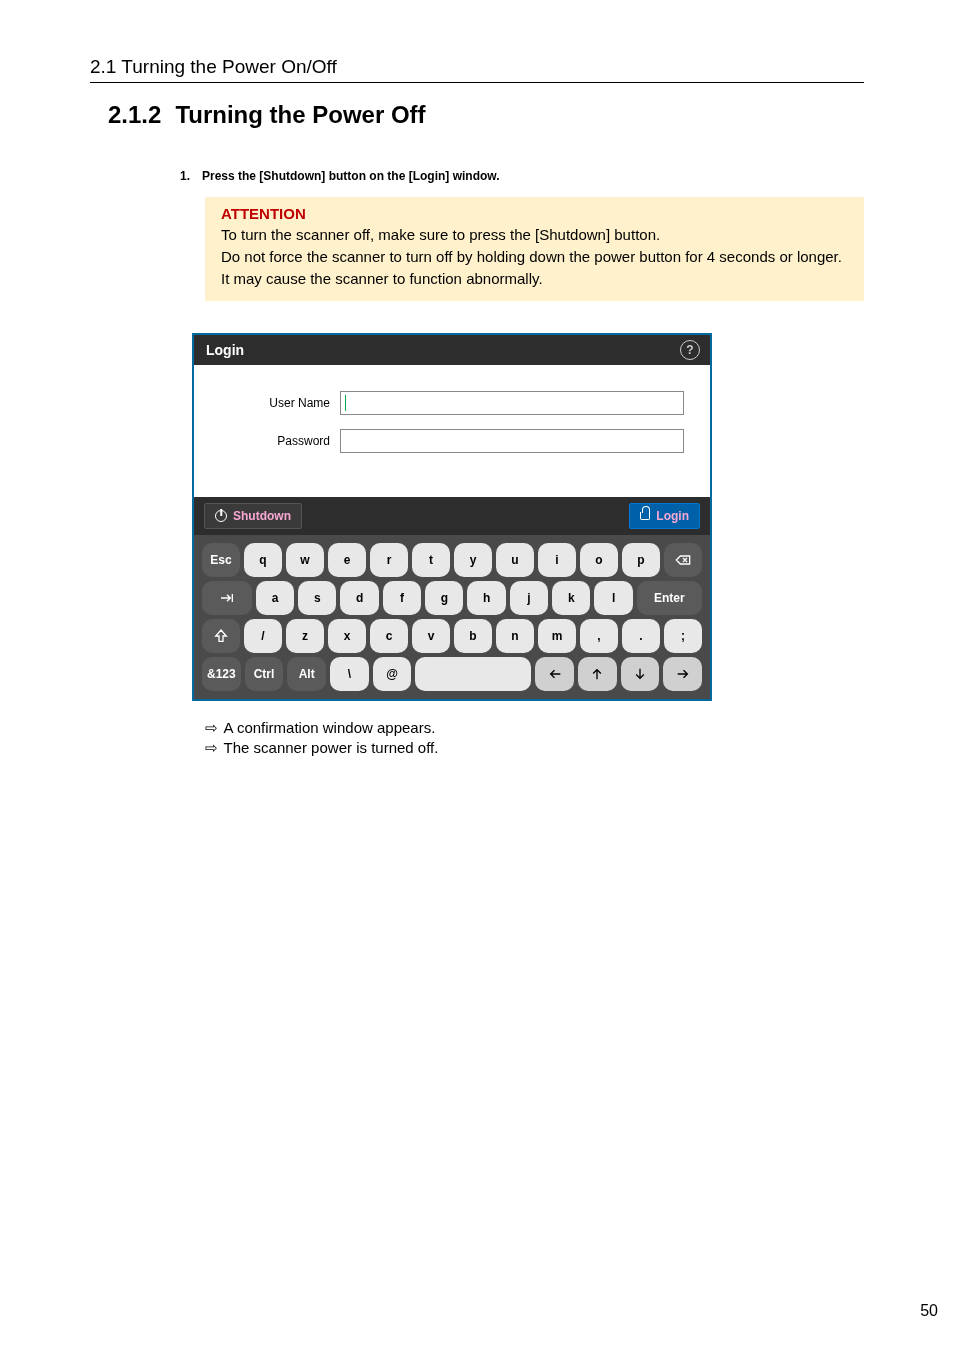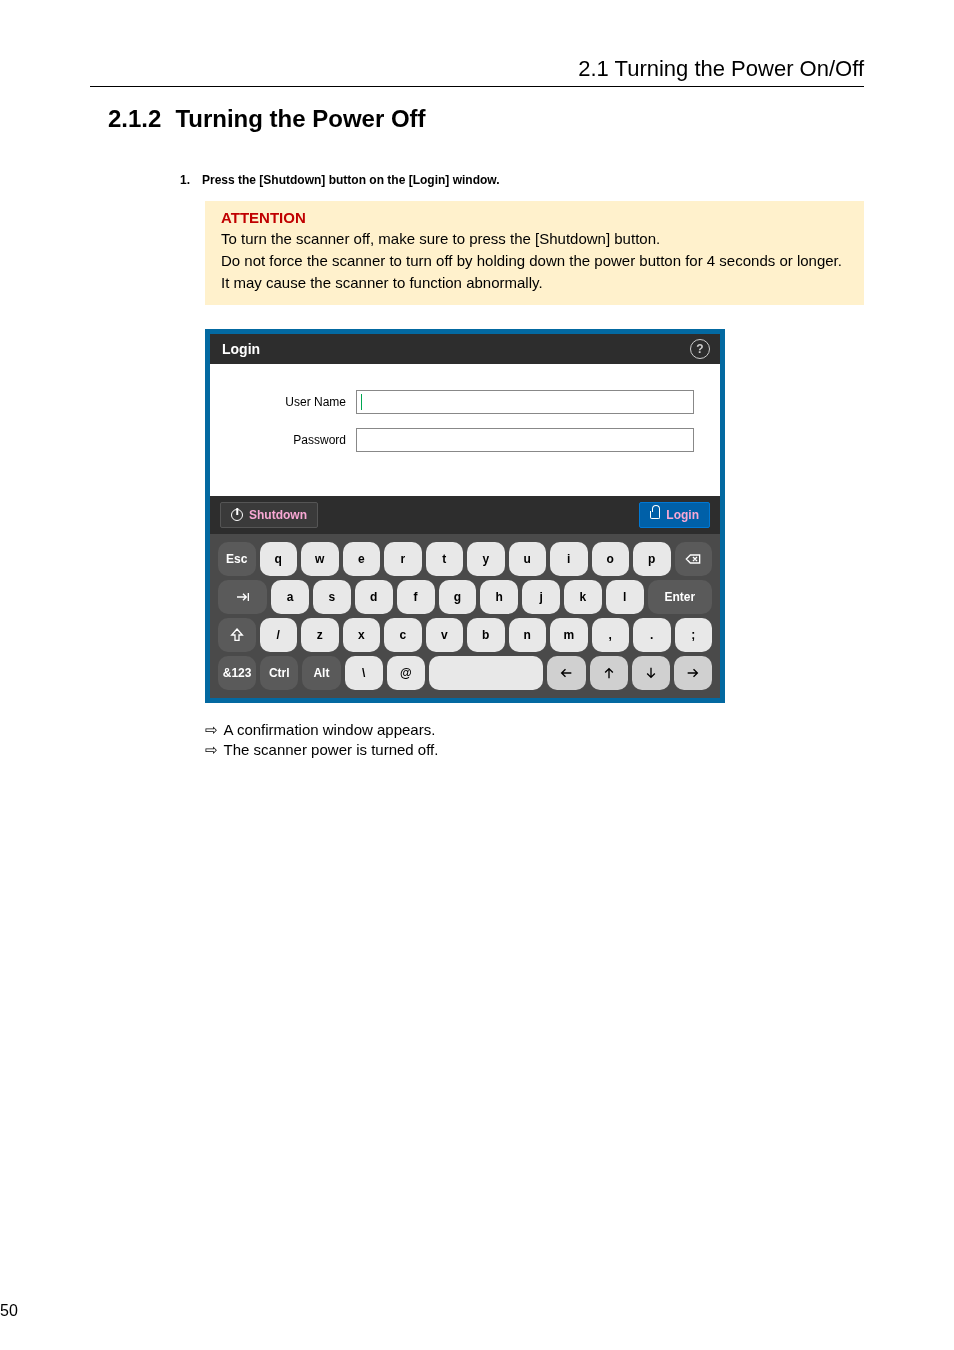--- a/index.html
+++ b/index.html
@@ -11,22 +11,21 @@
   }
   .page {
     width: 954px;
     height: 1350px;
     margin: 0 auto;
     padding: 56px 90px 0 90px;
     position: relative;
     font-size: 16px;
   }
   .header-title {
-    text-align: right;
-    font-size: 22px;
+    font-size: 19px;
     margin-bottom: 4px;
     color: #000;
   }
   .header-rule {
     border: none;
     border-top: 1px solid #000;
     margin: 0 0 18px 0;
   }
   .section-number {
     font-weight: bold;
@@ -41,37 +40,37 @@
     font-weight: bold;
     font-size: 12px;
     margin-bottom: 14px;
   }
   .step-line .sn { display: inline-block; width: 22px; }
   .attention-box {
     background: #fff1cc;
     padding: 8px 16px 12px 16px;
     margin-left: 25px;
     margin-right: 0;
-    margin-bottom: 24px;
+    margin-bottom: 32px;
   }
   .attention-title {
     color: #c00000;
     font-weight: bold;
     font-size: 15px;
     margin-bottom: 2px;
   }
   .attention-text {
     font-size: 15px;
     line-height: 1.45;
     color: #000;
   }
   .screenshot {
     width: 520px;
-    margin-left: 25px;
-    border: 5px solid #0369a1;
+    margin-left: 12px;
+    border: 2px solid #0369a1;
     background: #3b3b3b;
     padding: 0;
   }
   .login-bar {
     background: #2d2d2d;
     color: #fff;
     display: flex;
     justify-content: space-between;
     align-items: center;
     padding: 5px 10px 5px 12px;
@@ -170,22 +169,22 @@
   .result-line {
     margin-top: 18px;
     margin-left: 25px;
     font-size: 15px;
   }
   .result-line .arrow-sym { margin-right: 6px; }
   .step2-block { margin-top: 10px; }
   .page-number {
     position: absolute;
     bottom: 30px;
-    left: 0; right: 0;
-    text-align: left;
+    left: 0; right: 16px;
+    text-align: right;
     font-size: 16px;
   }
 </style>
 </head>
 <body>
 
 <div class="page">
   <div class="header-title">2.1 Turning the Power On/Off</div>
   <hr class="header-rule">
 

